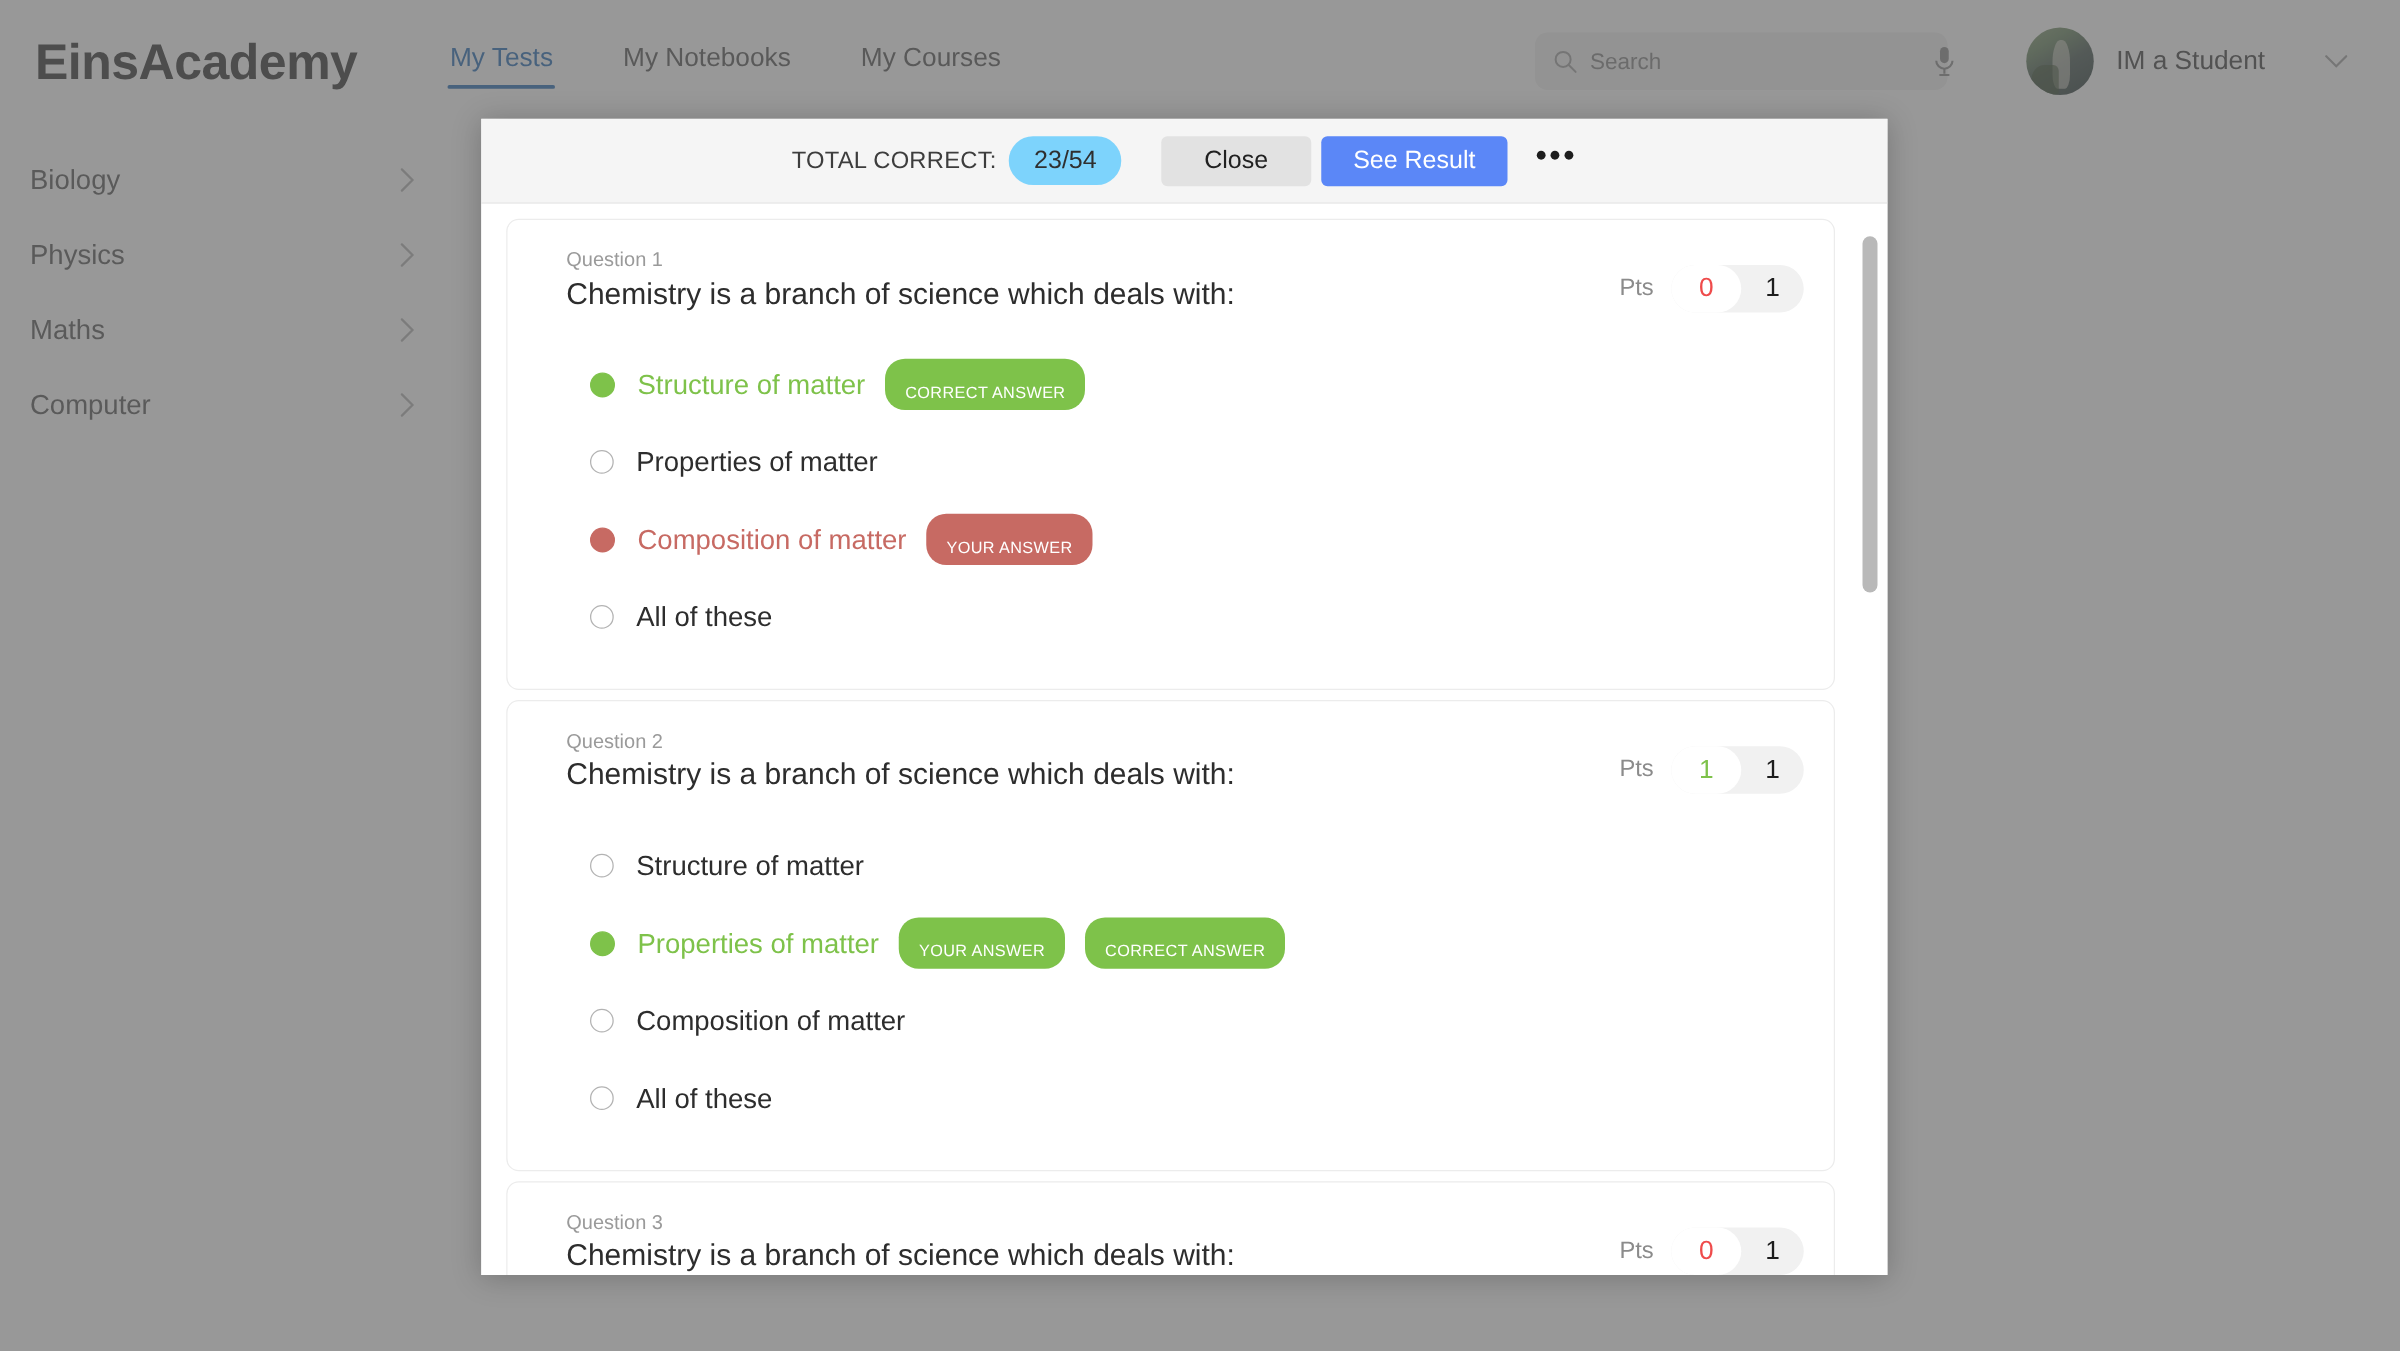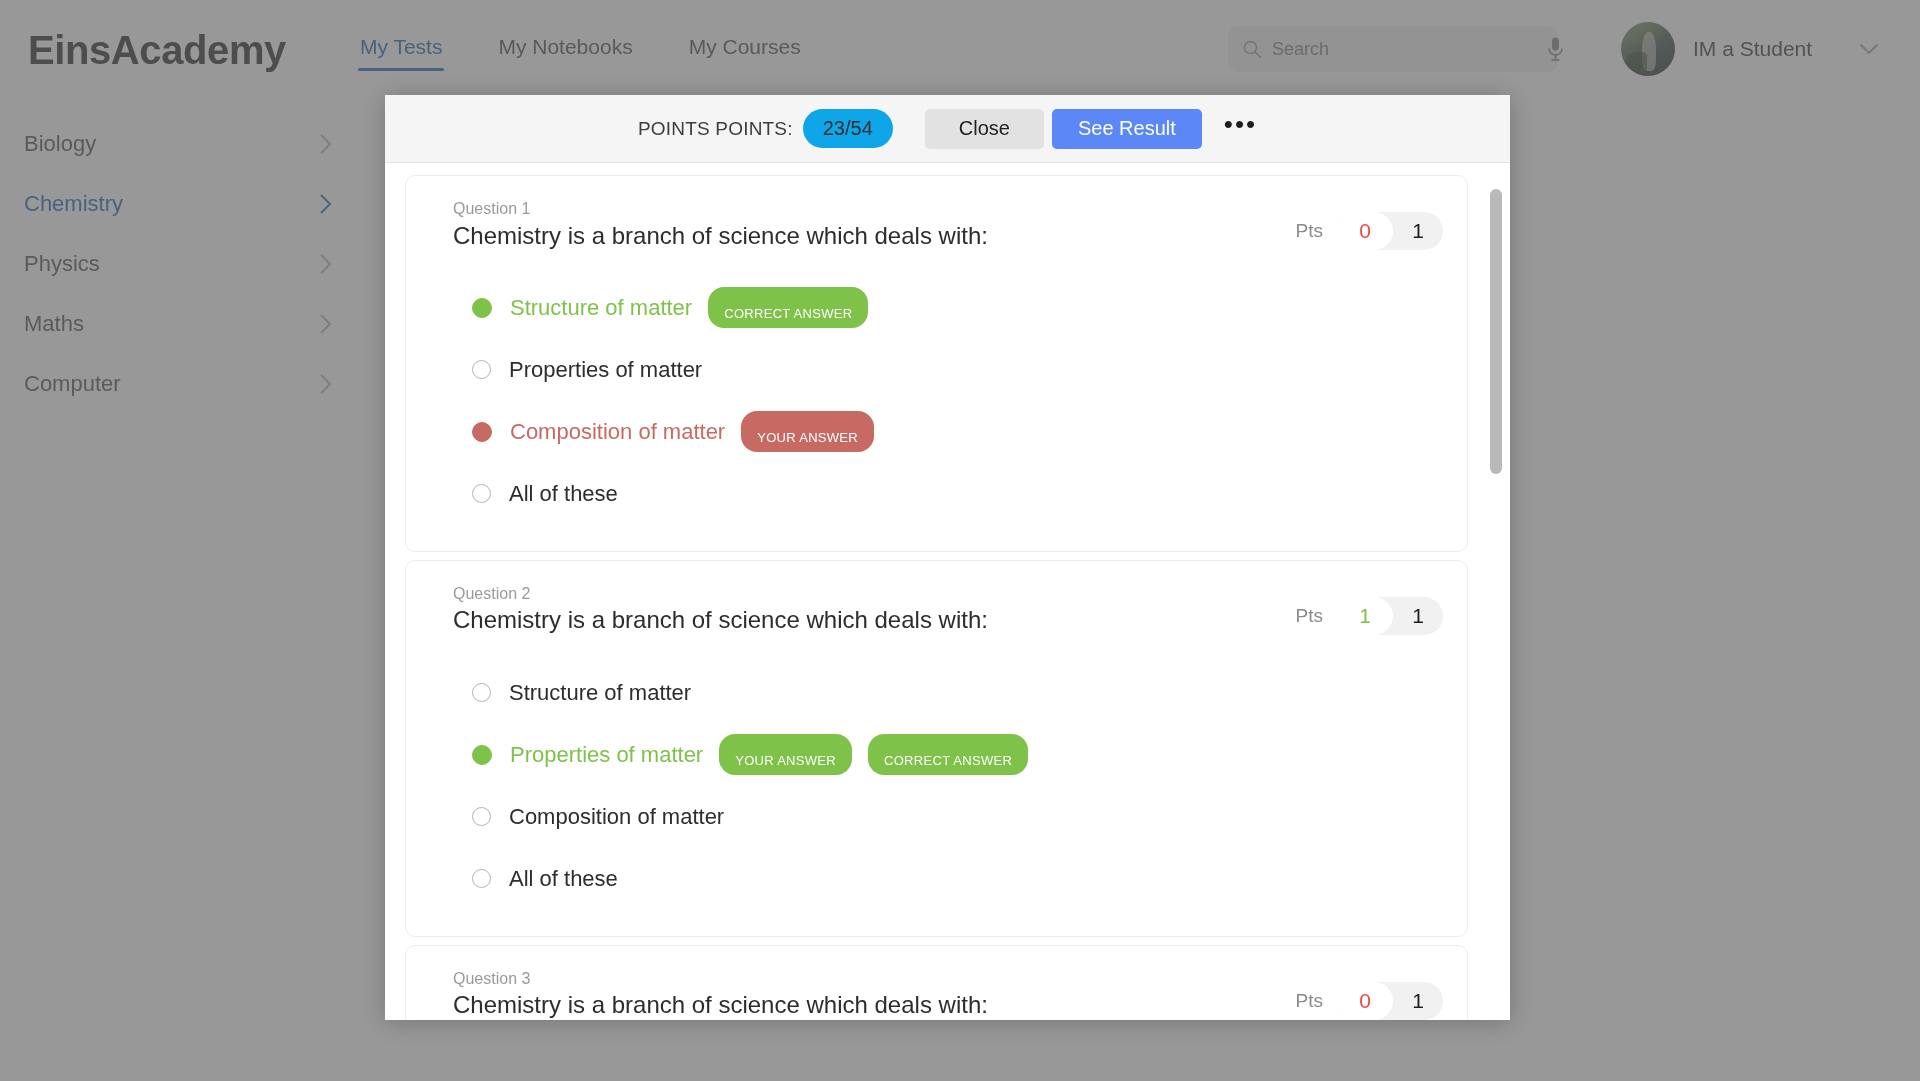--- a/index.html
+++ b/index.html
@@ -134,21 +134,21 @@
     background: #f5f5f5;
     border-bottom: 1px solid #e3e3e3;
     display: flex; align-items: center; justify-content: center;
     gap: 0px;
   }
   .total-points-label {
     font-size: 19px; color: #3d3d3d; letter-spacing: .2px;
     margin-right: 10px;
   }
   .total-points-pill {
-    background: #0ea5e9; border-radius: 22px;
+    background: #7dd3fc; border-radius: 22px;
     padding: 8px 20px;
     font-size: 20px; color: #2f2f2f;
     min-width: 82px; text-align: center;
   }
   .btn-close {
     margin-left: 32px;
     background: #e2e2e2; border: 0; border-radius: 5px;
     padding: 0 34px; height: 40px;
     font-family: "Liberation Sans", sans-serif;
     font-size: 20px; color: #212121; cursor: pointer;
@@ -290,26 +290,20 @@
     </svg>
   </div>
 
   <div class="sidebar">
     <div class="side-item">
       <span class="side-label">Biology</span>
       <svg class="chev-right" viewBox="0 0 12 20" fill="none">
         <polyline points="1.5,1.5 10,10 1.5,18.5" stroke="#7a7a7a" stroke-width="1.8" fill="none" stroke-linecap="round"></polyline>
       </svg>
     </div>
-    <div class="side-item active">
-      <span class="side-label">Chemistry</span>
-      <svg class="chev-right" viewBox="0 0 12 20" fill="none">
-        <polyline points="1.5,1.5 10,10 1.5,18.5" stroke="#2f72b8" stroke-width="2" fill="none" stroke-linecap="round"></polyline>
-      </svg>
-    </div>
     <div class="side-item">
       <span class="side-label">Physics</span>
       <svg class="chev-right" viewBox="0 0 12 20" fill="none">
         <polyline points="1.5,1.5 10,10 1.5,18.5" stroke="#7a7a7a" stroke-width="1.8" fill="none" stroke-linecap="round"></polyline>
       </svg>
     </div>
     <div class="side-item">
       <span class="side-label">Maths</span>
       <svg class="chev-right" viewBox="0 0 12 20" fill="none">
         <polyline points="1.5,1.5 10,10 1.5,18.5" stroke="#7a7a7a" stroke-width="1.8" fill="none" stroke-linecap="round"></polyline>
@@ -322,21 +316,21 @@
       </svg>
     </div>
   </div>
 </div>
 
 <div id="dim-overlay"></div>
 
 <div id="modal">
 
   <div class="modal-header">
-    <span class="total-points-label">POINTS POINTS:</span>
+    <span class="total-points-label">TOTAL CORRECT:</span>
     <span class="total-points-pill">23/54</span>
     <button class="btn-close">Close</button>
     <button class="btn-see-result">See Result</button>
     <button class="btn-more">•••</button>
   </div>
 
   <div class="modal-body">
     <div class="q-list" id="q-list">
         <div class="q-card">
           <div class="q-head">

